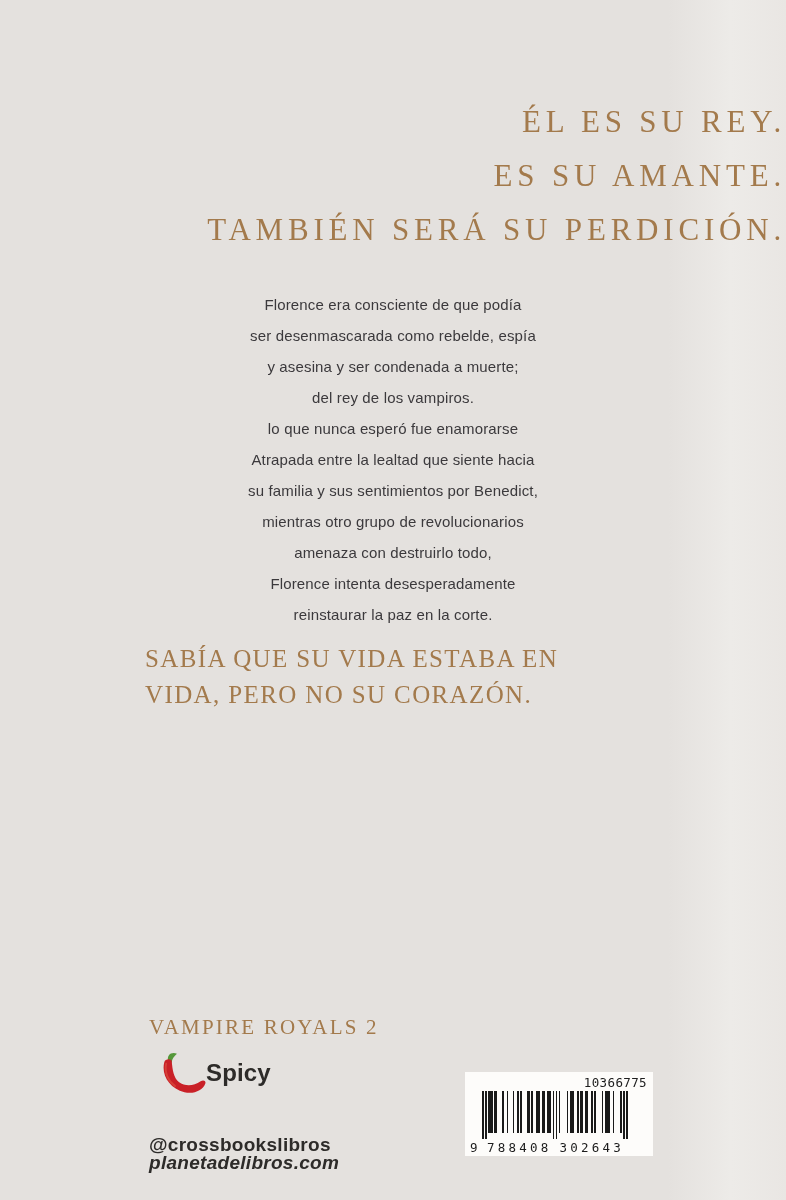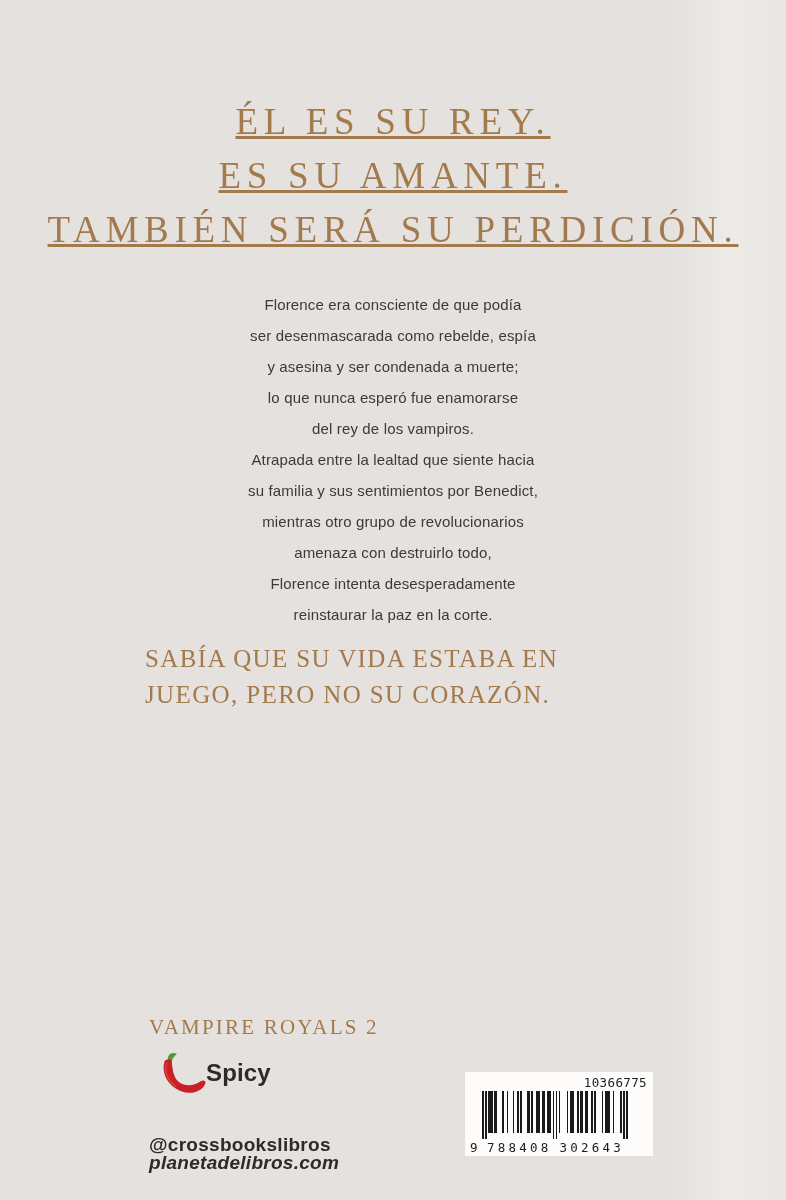--- a/index.html
+++ b/index.html
@@ -7,28 +7,27 @@
     position: relative;
     width: 786px;
     height: 1200px;
     overflow: hidden;
     background: linear-gradient(90deg, #e4e1de 0%, #e4e1de 85%, #edebe8 93%, #e9e6e3 100%);
     font-family: "Liberation Sans", sans-serif;
   }
   .headline {
     position: absolute;
     top: 95px; left: 0; right: 0;
-    text-align: center;
+    text-align: right;
     font-family: "Liberation Serif", serif;
     font-weight: 400;
-    font-size: 37px;
+    font-size: 31px;
     line-height: 54px;
     letter-spacing: 0.155em;
     color: #a37a4c;
-    text-decoration: underline;
   }
   .synopsis {
     position: absolute;
     top: 289px; left: 0; right: 0;
     text-align: center;
     font-size: 15px;
     line-height: 31px;
     letter-spacing: 0.01em;
     color: #3b393c;
   }
@@ -113,33 +112,33 @@
   <div class="headline">
     <div>ÉL ES SU REY.</div>
     <div>ES SU AMANTE.</div>
     <div>TAMBIÉN SERÁ SU PERDICIÓN.</div>
   </div>
 
   <div class="synopsis">
     <div>Florence era consciente de que podía</div>
     <div>ser desenmascarada como rebelde, espía</div>
     <div>y asesina y ser condenada a muerte;</div>
+    <div>del rey de los vampiros.</div>
     <div>lo que nunca esperó fue enamorarse</div>
-    <div>del rey de los vampiros.</div>
     <div>Atrapada entre la lealtad que siente hacia</div>
     <div>su familia y sus sentimientos por Benedict,</div>
     <div>mientras otro grupo de revolucionarios</div>
     <div>amenaza con destruirlo todo,</div>
     <div>Florence intenta desesperadamente</div>
     <div>reinstaurar la paz en la corte.</div>
   </div>
 
   <div class="quote">
     <div>SABÍA QUE SU VIDA ESTABA EN</div>
-    <div>JUEGO, PERO NO SU CORAZÓN.</div>
+    <div>VIDA, PERO NO SU CORAZÓN.</div>
   </div>
 
   <div class="series">VAMPIRE ROYALS 2</div>
 
   <div class="spicy">
     <svg viewBox="0 0 64 48" aria-hidden="true">
       <path d="M24 13 C21 4 28 1 33 3.5 C30 6.5 27.5 9 27.5 13 Z" fill="#55983a"></path>
       <path d="M27.5 12 C27.5 8.5 20.5 8.5 19.5 12.5 C16 26 25 40.5 41 44.5 C51 47 60.5 42.5 63.2 35.5 C64.4 32.3 61.2 30.8 58.3 32.8 C50.5 38 42 38.5 35 33.5 C29.5 29.5 28.2 20 27.5 12 Z" fill="#c92027"></path>
       <path d="M21.5 14 C19.5 24 24 33 31 38" fill="none" stroke="#e05a45" stroke-width="2" stroke-linecap="round" opacity="0.55"></path>
     </svg>

